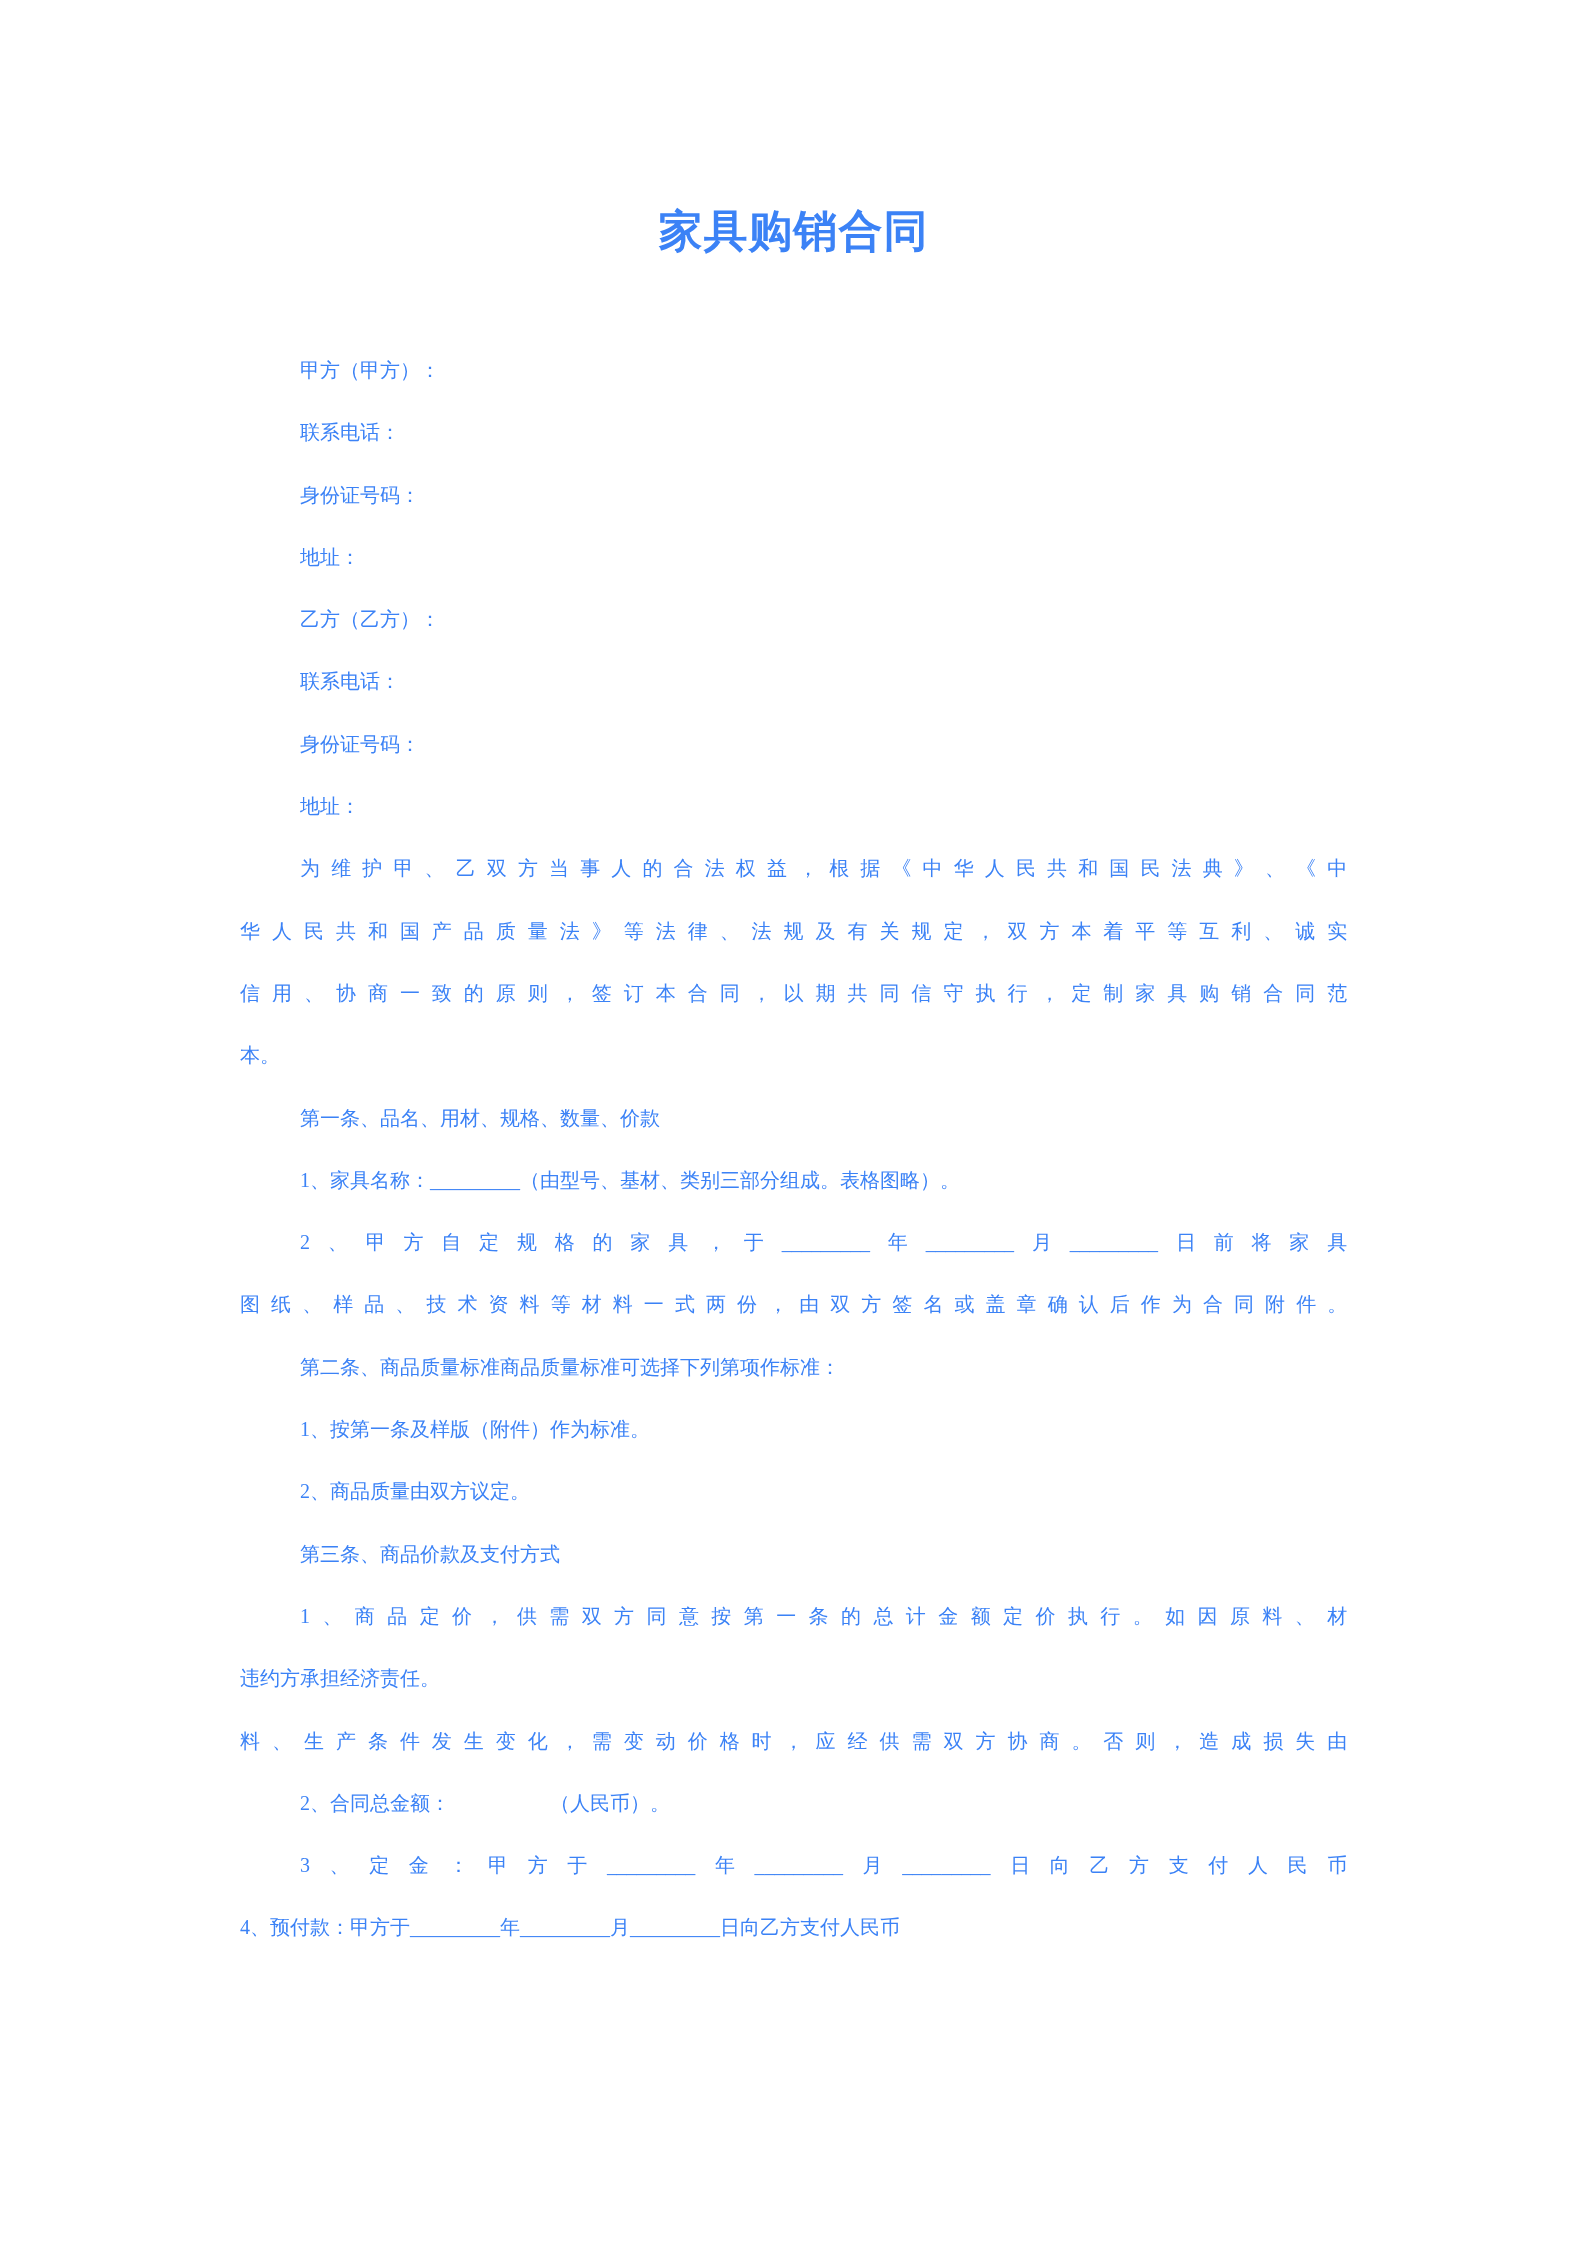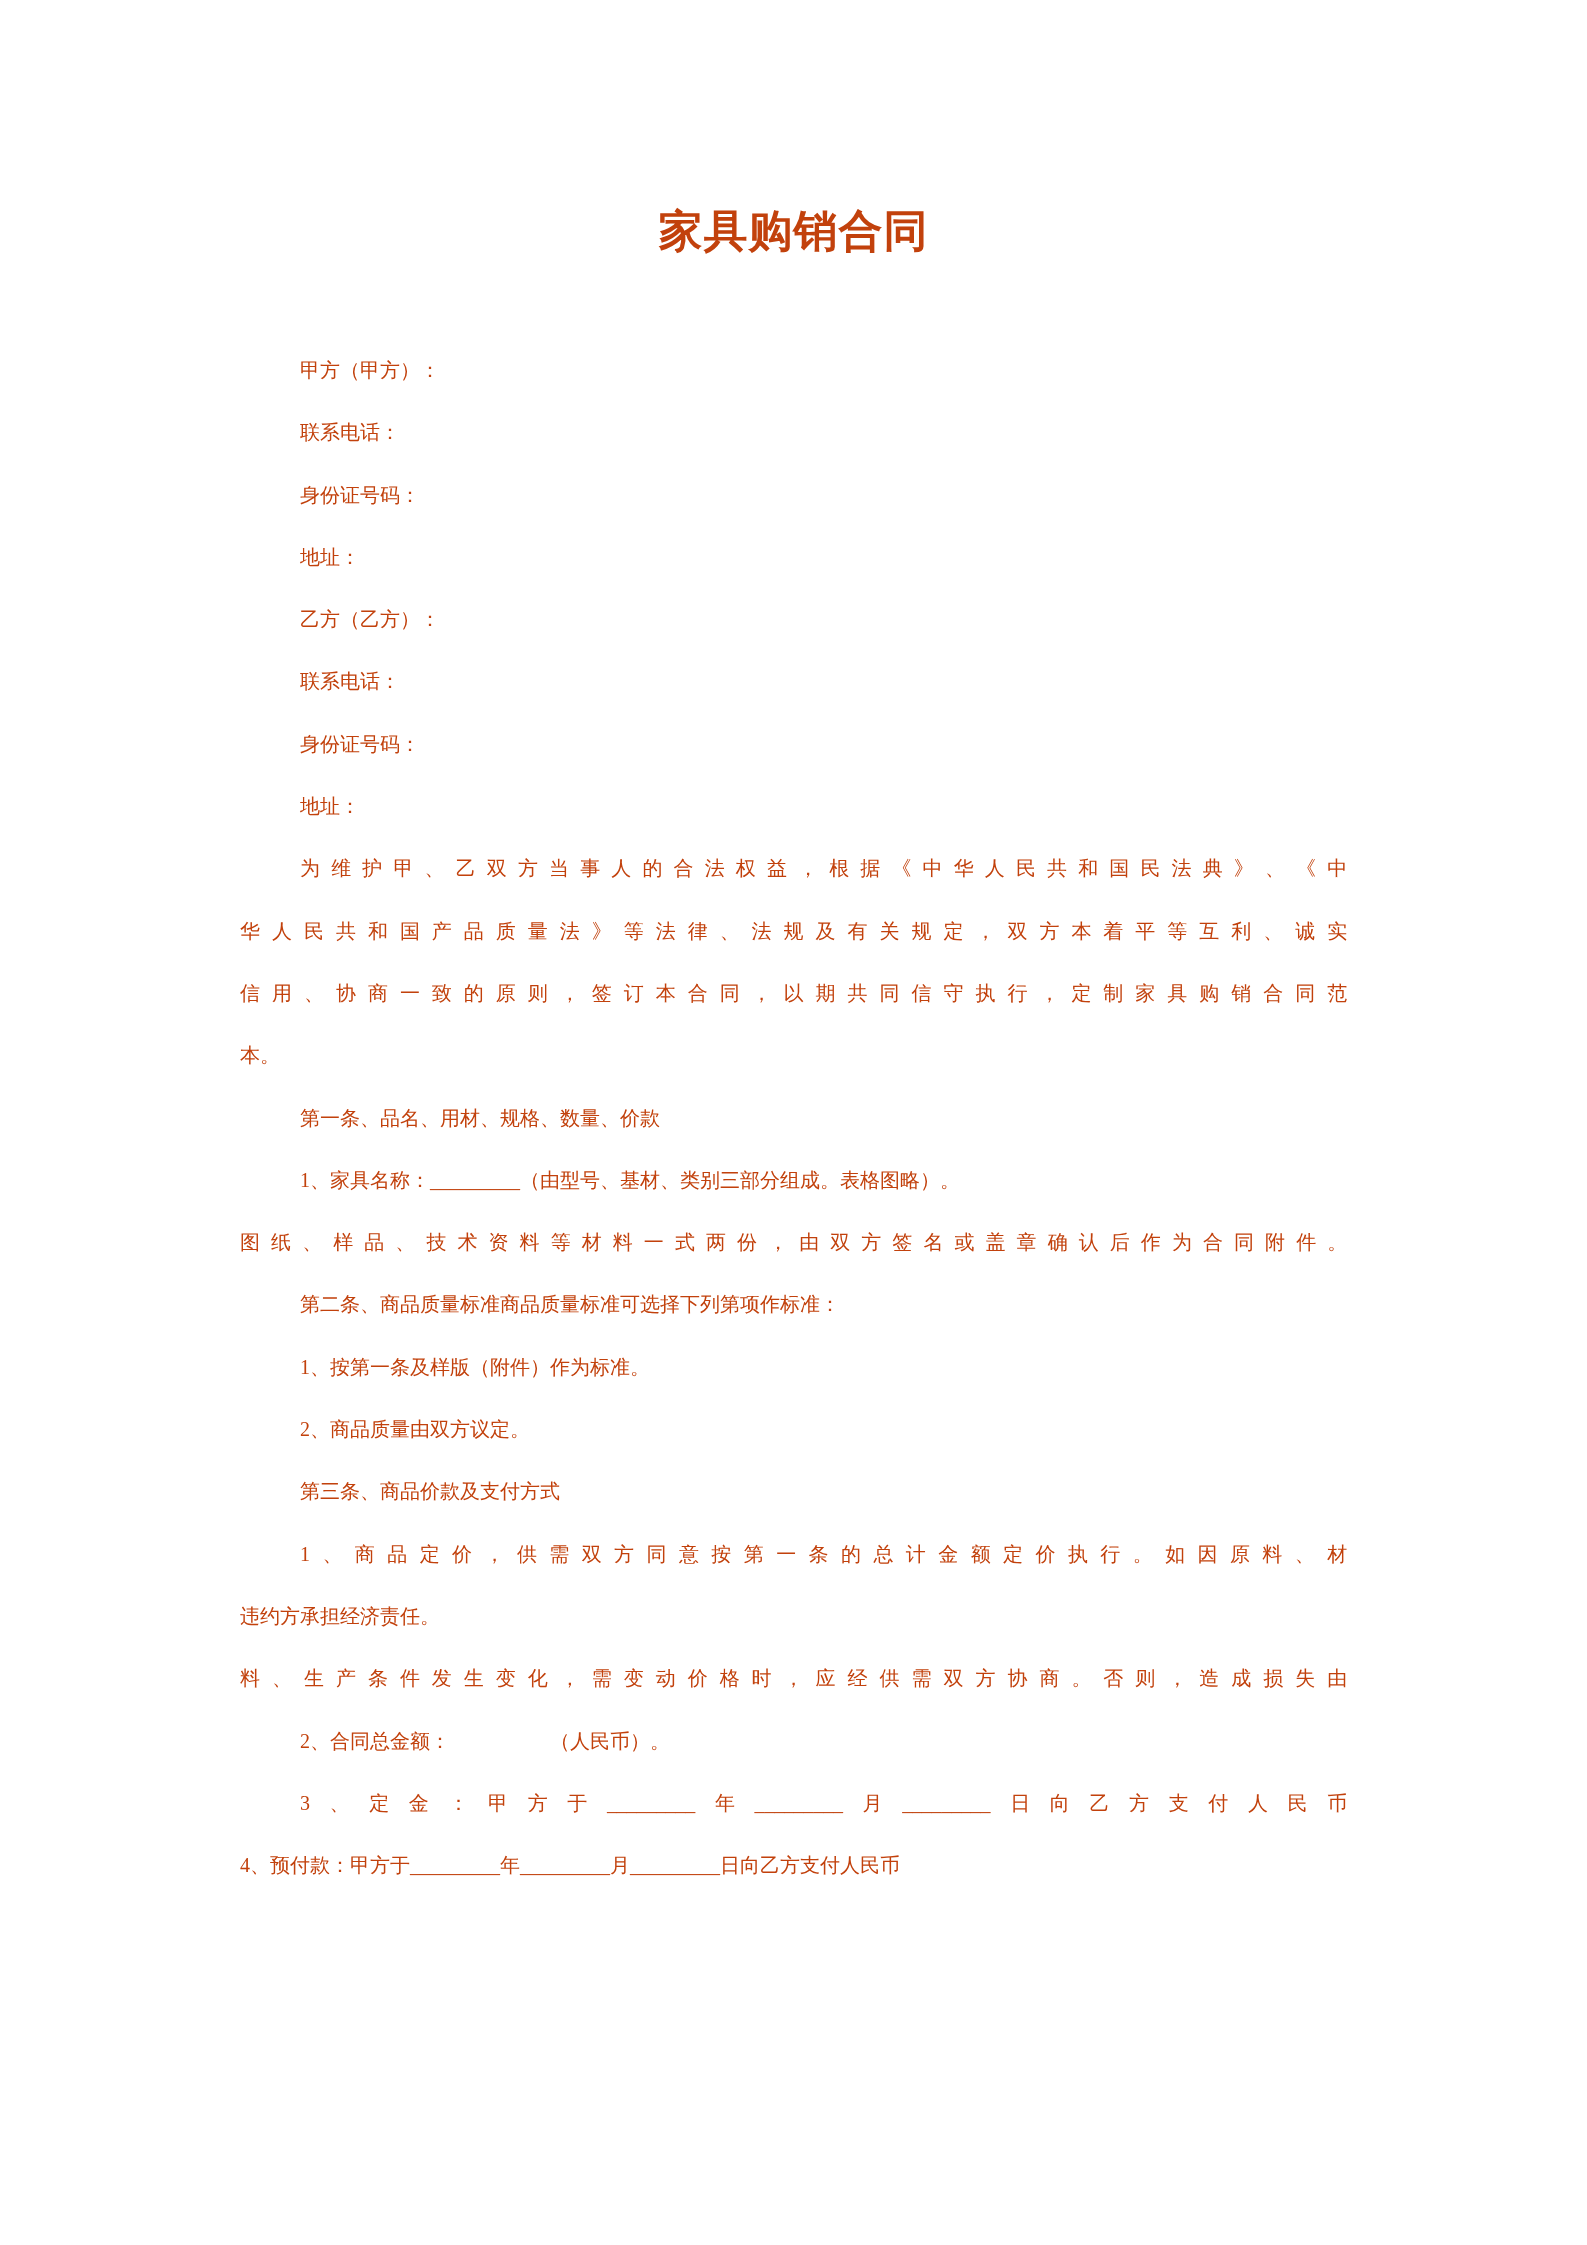--- a/index.html
+++ b/index.html
@@ -5,21 +5,21 @@
   html, body {
     margin: 0;
     padding: 0;
     background: #ffffff;
   }
   .page {
     position: relative;
     width: 1587px;
     height: 2245px;
     background: #ffffff;
-    color: #c2410c;
+    color: #3b82f6;
     font-family: "Liberation Serif", "DejaVu Serif", serif;
     overflow: hidden;
   }
   .content {
     margin: 0 240px;
   }
   .doc-title {
     padding-top: 201px;
     line-height: 62px;
     font-size: 44px;
@@ -62,20 +62,21 @@
         <div class="line indent">乙方（乙方）：</div>
         <div class="line indent">联系电话：</div>
         <div class="line indent">身份证号码：</div>
         <div class="line indent">地址：</div>
         <div class="line indent fill">为维护甲、乙双方当事人的合法权益，根据《中华人民共和国民法典》、《中</div>
         <div class="line fill">华人民共和国产品质量法》等法律、法规及有关规定，双方本着平等互利、诚实</div>
         <div class="line fill">信用、协商一致的原则，签订本合同，以期共同信守执行，定制家具购销合同范</div>
         <div class="line">本。</div>
         <div class="line indent">第一条、品名、用材、规格、数量、价款</div>
         <div class="line indent">1、家具名称：_________（由型号、基材、类别三部分组成。表格图略）。</div>
+        <div class="line indent fill">2、甲方自定规格的家具，于_________年_________月_________日前将家具</div>
         <div class="line fill">图纸、样品、技术资料等材料一式两份，由双方签名或盖章确认后作为合同附件。</div>
         <div class="line indent">第二条、商品质量标准商品质量标准可选择下列第项作标准：</div>
         <div class="line indent">1、按第一条及样版（附件）作为标准。</div>
         <div class="line indent">2、商品质量由双方议定。</div>
         <div class="line indent">第三条、商品价款及支付方式</div>
         <div class="line indent fill">1、商品定价，供需双方同意按第一条的总计金额定价执行。如因原料、材</div>
         <div class="line">违约方承担经济责任。</div>
         <div class="line fill">料、生产条件发生变化，需变动价格时，应经供需双方协商。否则，造成损失由</div>
         <div class="line indent">2、合同总金额：　　　　　（人民币）。</div>
         <div class="line indent fill">3、定金：甲方于_________年_________月_________日向乙方支付人民币</div>

